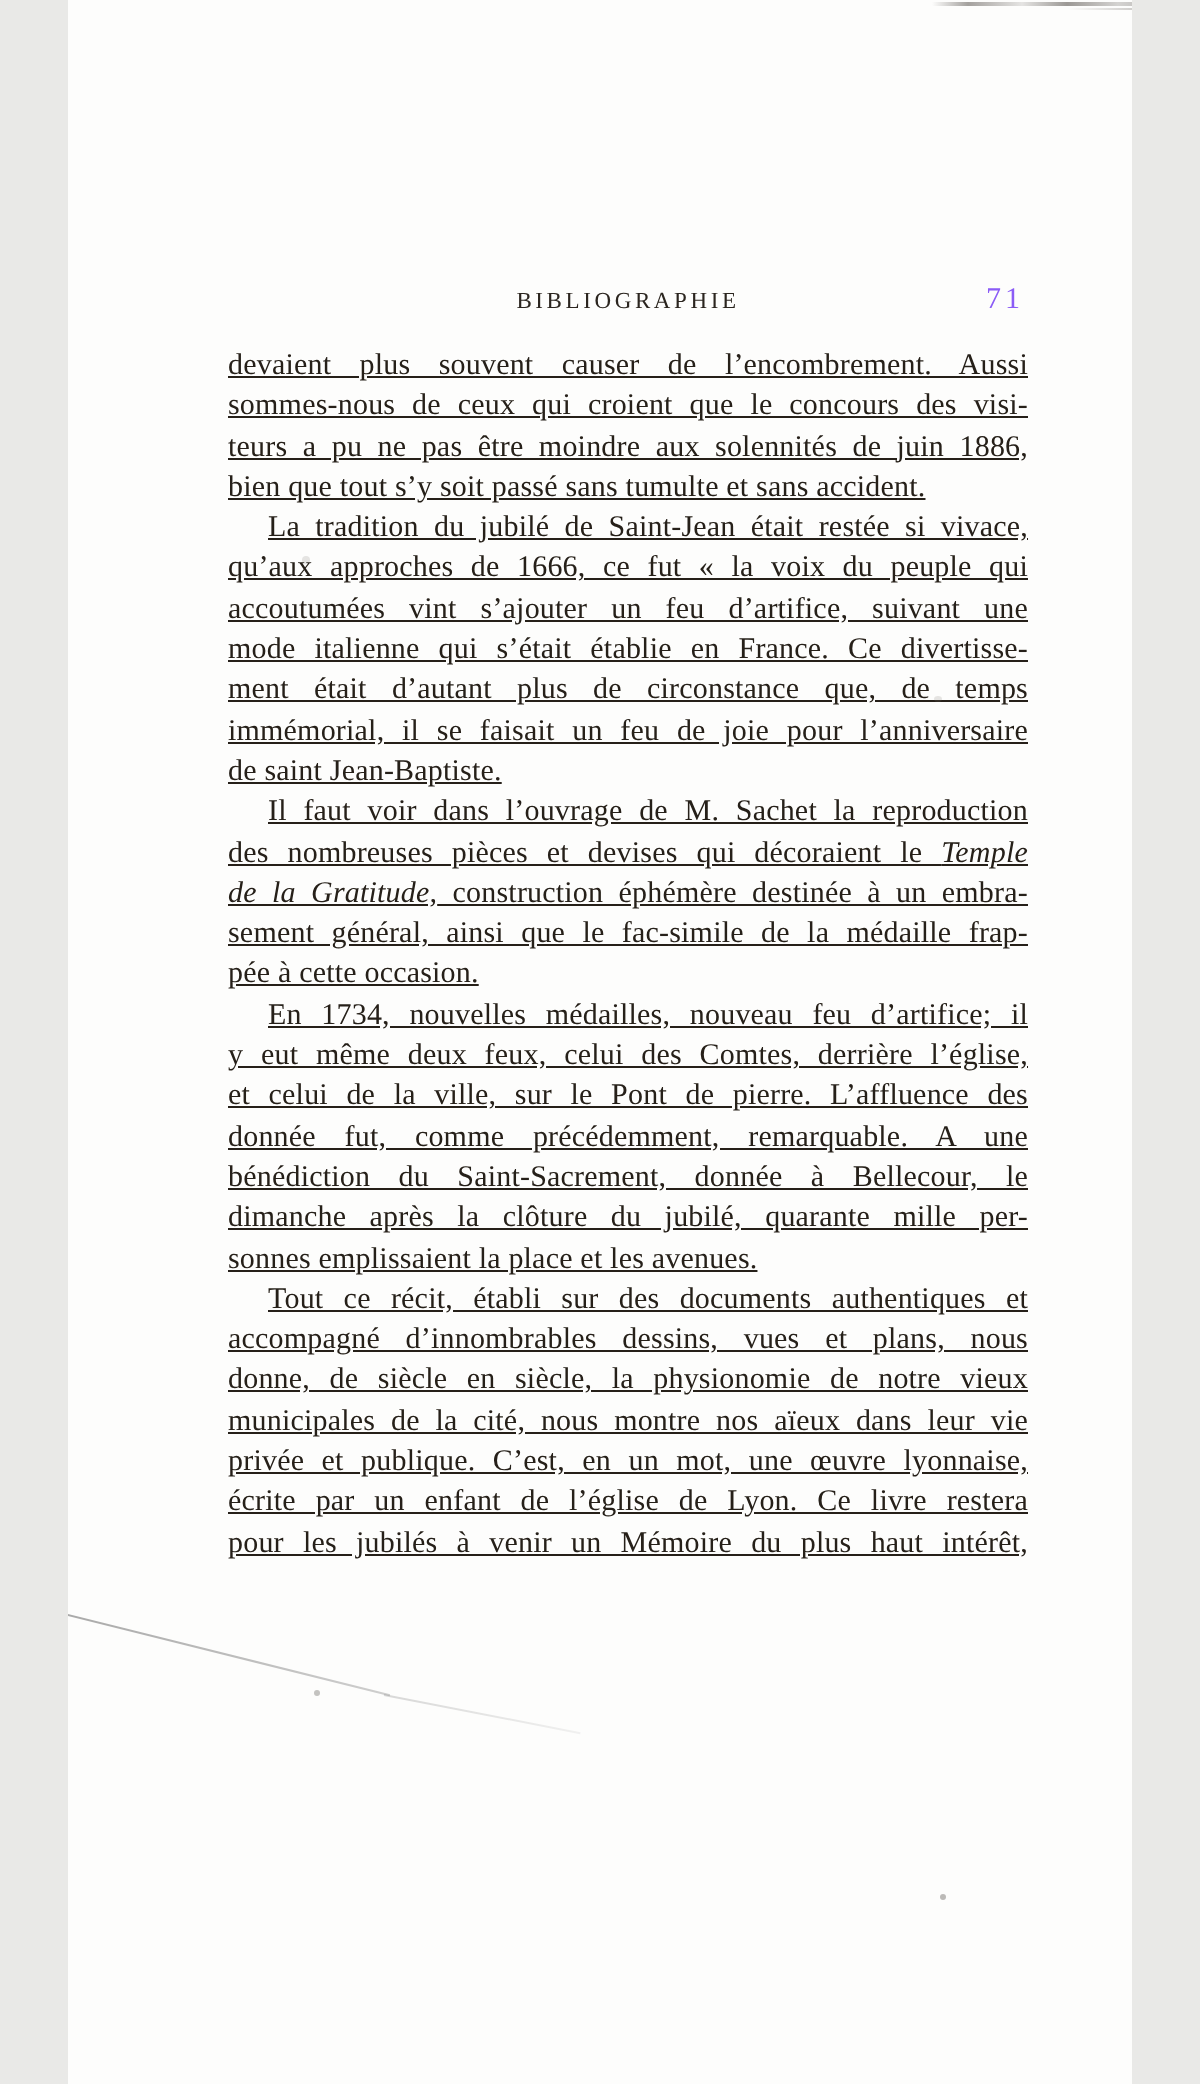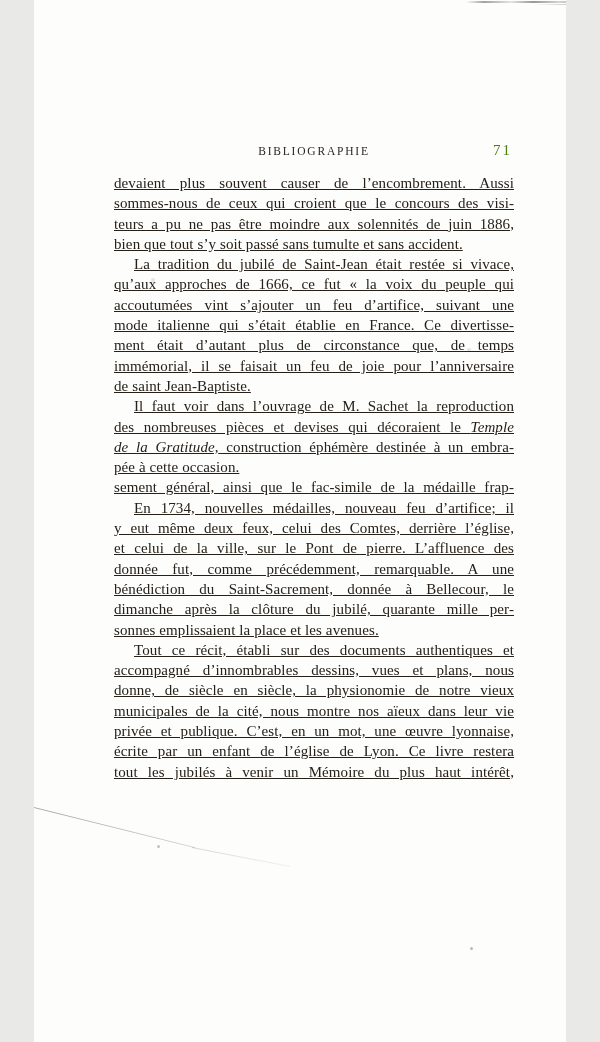--- a/index.html
+++ b/index.html
@@ -35,21 +35,21 @@
     font-variant: small-caps;
     text-transform: uppercase;
     color: #2b251f;
   }
   .page-number {
     position: absolute;
     right: 2px;
     top: -3px;
     font-size: 15px;
     letter-spacing: 2px;
-    color: #4d7c0f;
+    color: #8b5cf6;
     margin-left: 40px;
   }
   
   .page-body {
     position: absolute;
     left: 80px;
     top: 173px;
     width: 400px;
     font-size: 15px;
     line-height: 20.3px;
@@ -120,40 +120,40 @@
         <div class="line">accoutumées vint s’ajouter un feu d’artifice, suivant une</div>
         <div class="line">mode italienne qui s’était établie en France. Ce divertisse-</div>
         <div class="line">ment était d’autant plus de circonstance que, de temps</div>
         <div class="line">immémorial, il se faisait un feu de joie pour l’anniversaire</div>
         <div class="line last-line">de saint Jean-Baptiste.</div>
       </div>
       <div class="para">
         <div class="line first-line indented">Il faut voir dans l’ouvrage de M. Sachet la reproduction</div>
         <div class="line">des nombreuses pièces et devises qui décoraient le <i>Temple</i></div>
         <div class="line"><i>de la Gratitude,</i> construction éphémère destinée à un embra-</div>
+        <div class="line">sement général, ainsi que le fac-simile de la médaille frap-</div>
         <div class="line last-line">pée à cette occasion.</div>
-        <div class="line">sement général, ainsi que le fac-simile de la médaille frap-</div>
       </div>
       <div class="para">
         <div class="line first-line indented">En 1734, nouvelles médailles, nouveau feu d’artifice; il</div>
         <div class="line">y eut même deux feux, celui des Comtes, derrière l’église,</div>
         <div class="line">et celui de la ville, sur le Pont de pierre. L’affluence des</div>
         <div class="line">donnée fut, comme précédemment, remarquable. A une</div>
         <div class="line">bénédiction du Saint-Sacrement, donnée à Bellecour, le</div>
         <div class="line">dimanche après la clôture du jubilé, quarante mille per-</div>
         <div class="line last-line">sonnes emplissaient la place et les avenues.</div>
       </div>
       <div class="para">
         <div class="line first-line indented">Tout ce récit, établi sur des documents authentiques et</div>
         <div class="line">accompagné d’innombrables dessins, vues et plans, nous</div>
         <div class="line">donne, de siècle en siècle, la physionomie de notre vieux</div>
         <div class="line">municipales de la cité, nous montre nos aïeux dans leur vie</div>
         <div class="line">privée et publique. C’est, en un mot, une œuvre lyonnaise,</div>
         <div class="line">écrite par un enfant de l’église de Lyon. Ce livre restera</div>
-        <div class="line">tout les jubilés à venir un Mémoire du plus haut intérêt,</div>
+        <div class="line">pour les jubilés à venir un Mémoire du plus haut intérêt,</div>
       </div>
     </div>
 
   <div class="artifact top-smudge-1"></div>
   <div class="artifact top-smudge-2"></div>
   <div class="artifact crease-1"></div>
   <div class="artifact crease-2"></div>
   <div class="artifact speck s1"></div>
   <div class="artifact speck s2"></div>
   <div class="artifact speck s3"></div>

